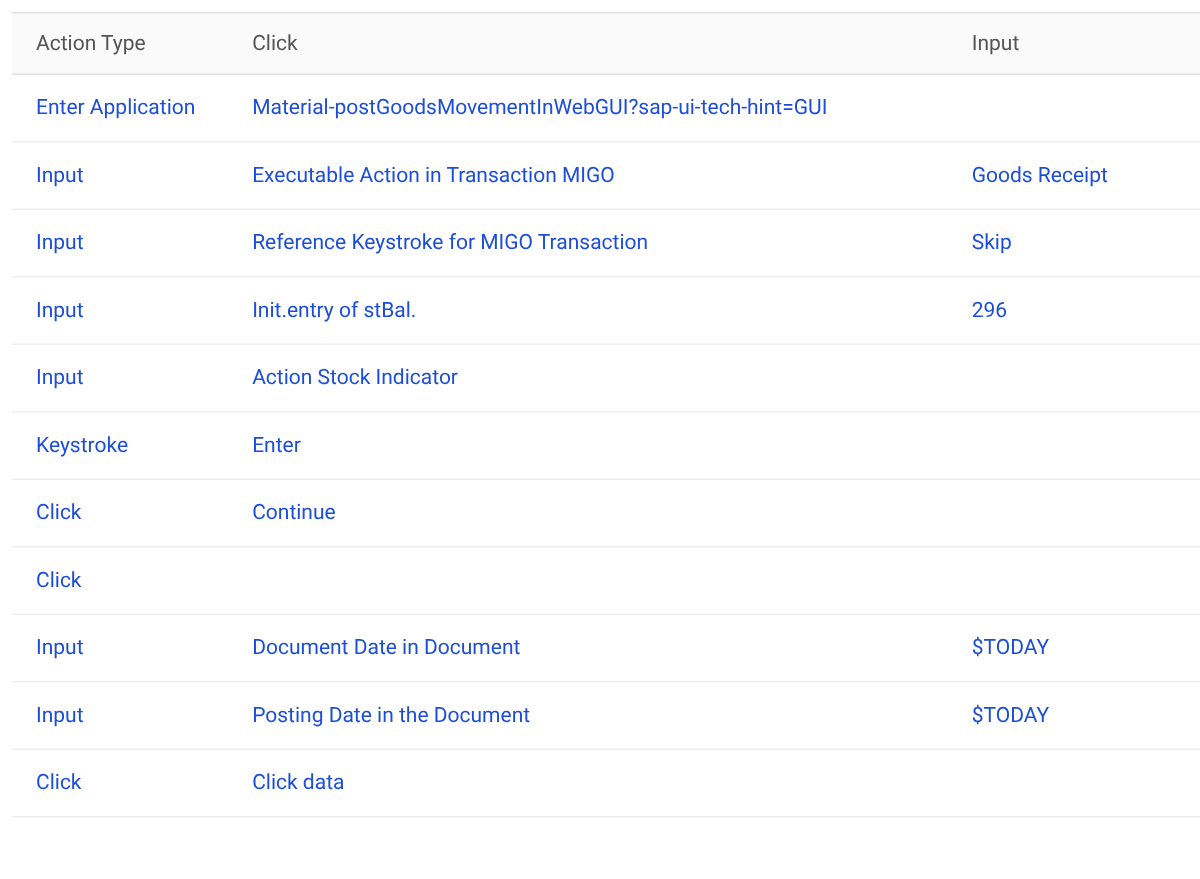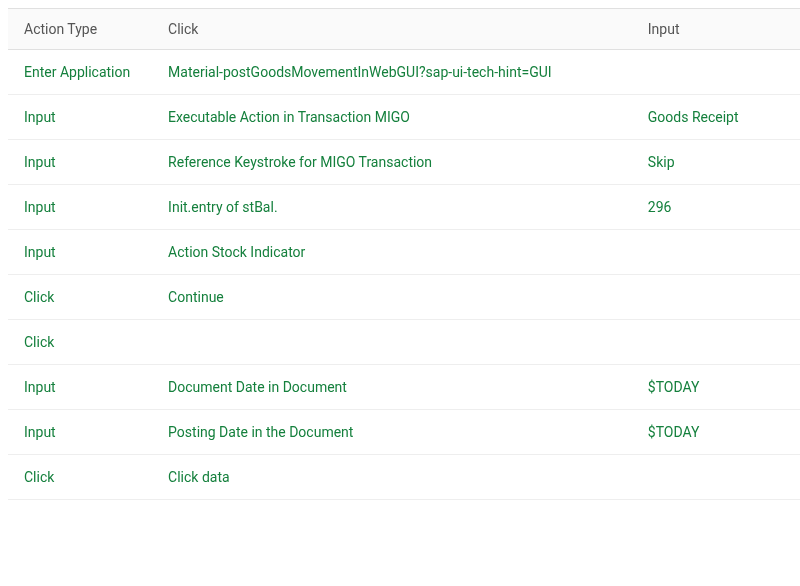--- a/index.html
+++ b/index.html
@@ -28,21 +28,21 @@
       font-weight: 400;
       color: #555;
       padding: 12px 16px;
       font-size: 14px;
     }
     .data-row {
       border-bottom: 1px solid #eee;
     }
     .data-row td {
       padding: 14px 16px;
-      color: #15803d;
+      color: #1d4ed8;
       font-size: 14px;
       vertical-align: middle;
     }
     .col-action {
       width: 145px;
     }
     .col-label {
       width: 485px;
     }
     .col-value {
@@ -80,20 +80,25 @@
         <td class="col-action">Input</td>
         <td class="col-label">Init.entry of stBal.</td>
         <td class="col-value">296</td>
       </tr>
       <tr class="data-row">
         <td class="col-action">Input</td>
         <td class="col-label">Action Stock Indicator</td>
         <td class="col-value"></td>
       </tr>
       <tr class="data-row">
+        <td class="col-action">Keystroke</td>
+        <td class="col-label">Enter</td>
+        <td class="col-value"></td>
+      </tr>
+      <tr class="data-row">
         <td class="col-action">Click</td>
         <td class="col-label">Continue</td>
         <td class="col-value"></td>
       </tr>
       <tr class="data-row">
         <td class="col-action">Click</td>
         <td class="col-label"></td>
         <td class="col-value"></td>
       </tr>
       <tr class="data-row">

